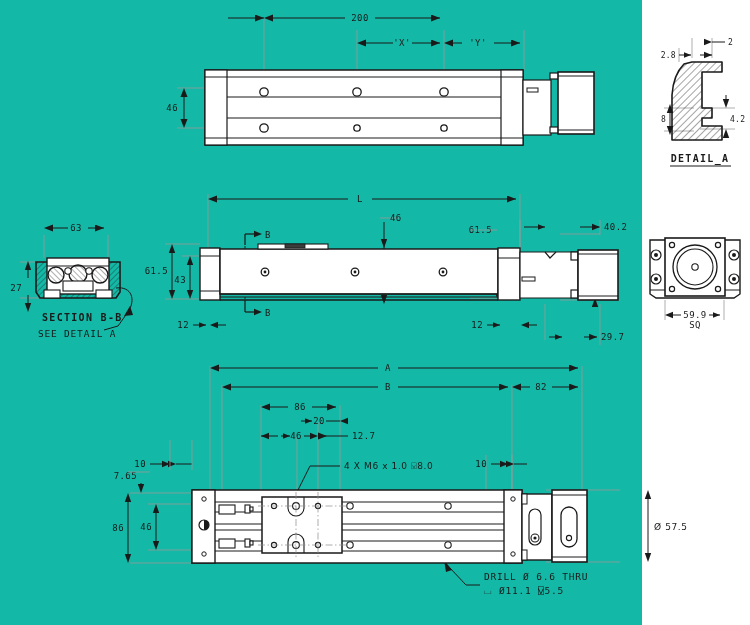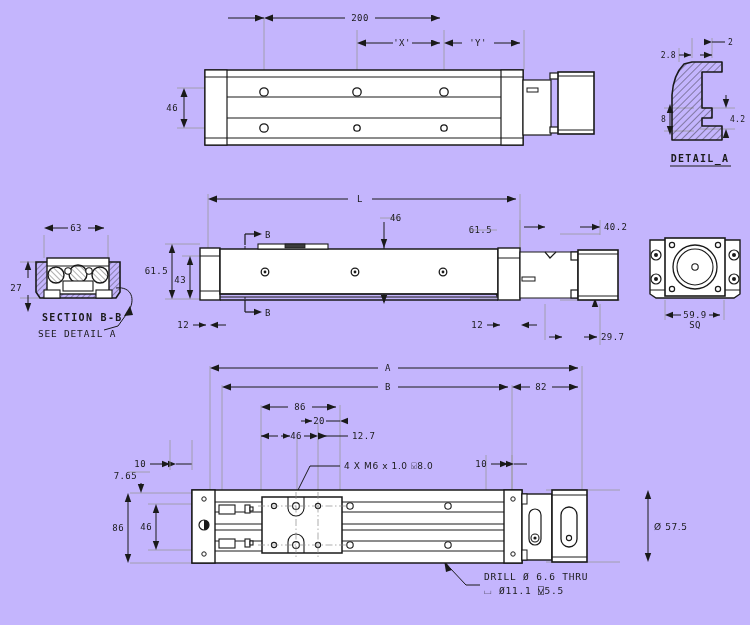--- a/index.html
+++ b/index.html
@@ -1,18 +1,18 @@
 <!DOCTYPE html>
 <html><head>
 <meta charset="utf-8">
 <style>
   html,body{margin:0;padding:0;background:#ffffff;}
   body{width:750px;height:625px;overflow:hidden;
        font-family:"DejaVu Sans Mono", monospace;}
-  #sheet{position:relative;width:750px;height:625px;background:#c4b5fd;}
+  #sheet{position:relative;width:642px;height:625px;background:#14b8a6;}
   svg{display:block;}
   text{font-family:"DejaVu Sans Mono", monospace; fill:#1a1a1a;}
   .dimtxt{font-size:9px;letter-spacing:.4px;}
   .dimtxt-s{font-size:8px;letter-spacing:.3px;}
   .label{font-size:10px;letter-spacing:1.3px;font-weight:bold;}
   .note{font-size:9.5px;letter-spacing:.8px;}
   .note2{font-size:9px;letter-spacing:.6px;font-family:"DejaVu Sans", sans-serif;}
 </style>
 </head>
 <body>

